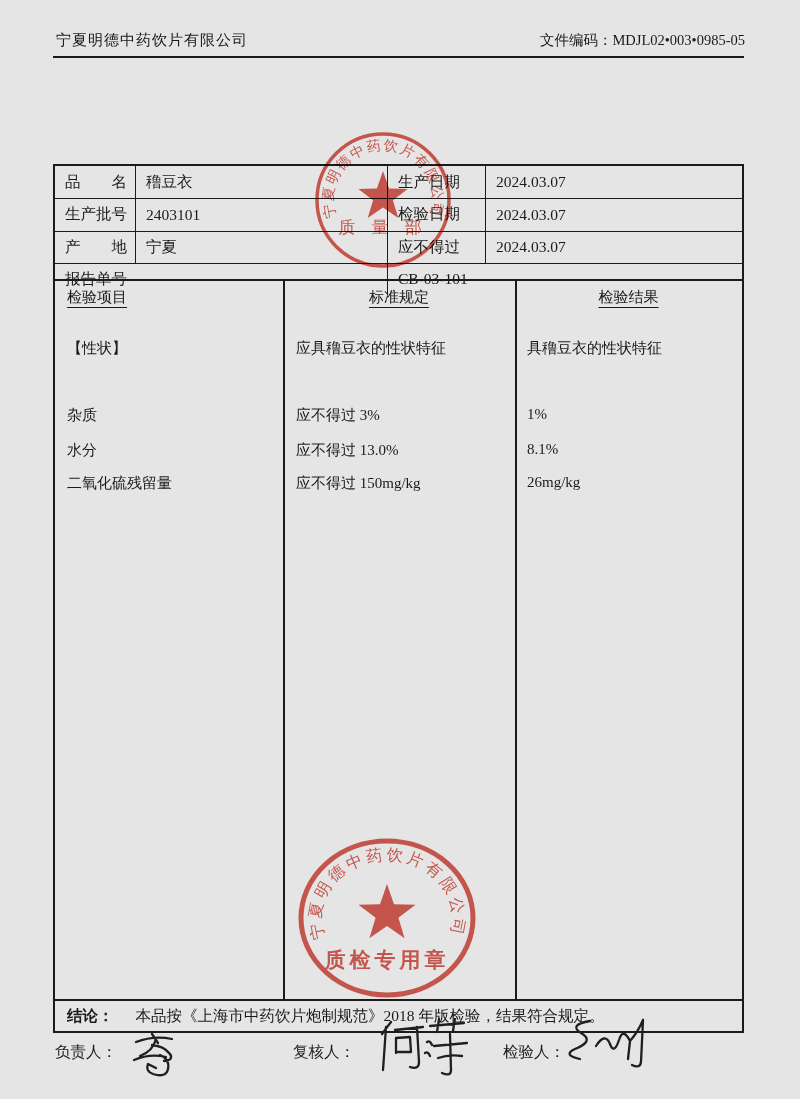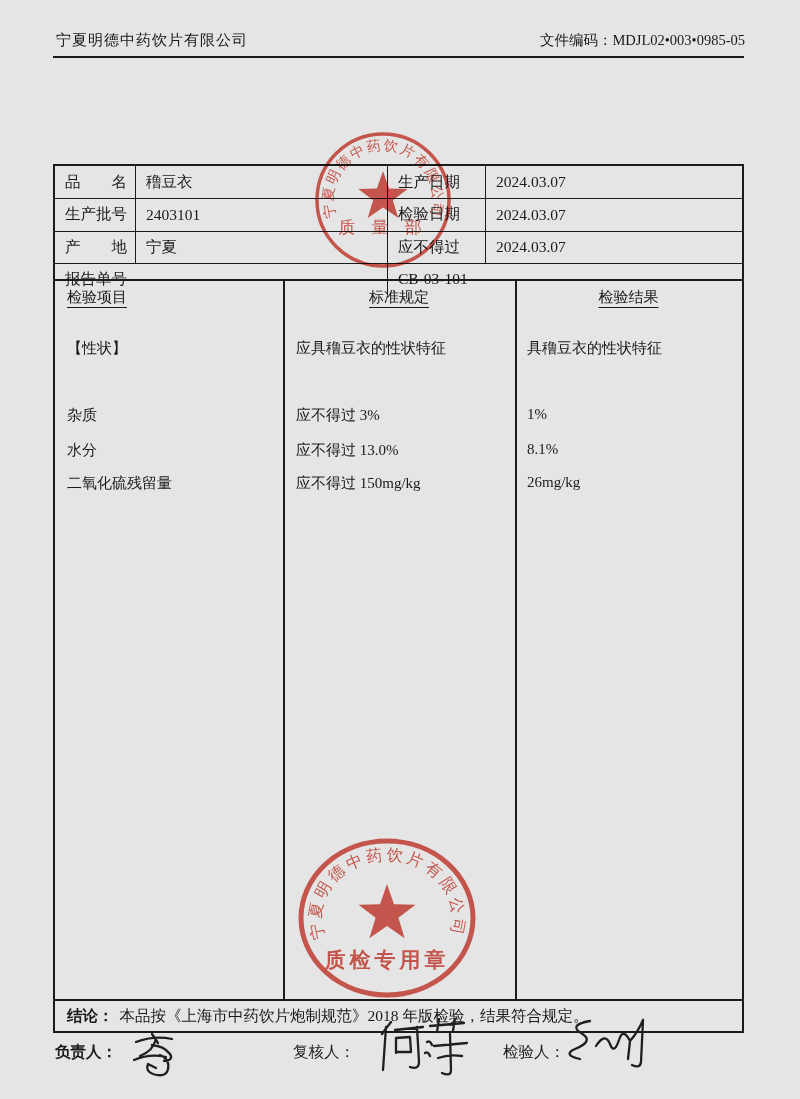--- a/index.html
+++ b/index.html
@@ -28,26 +28,26 @@
   .spec-row{position:absolute;left:0;width:100%;display:flex;}
   .sc1{width:228px;padding-left:12px;box-sizing:border-box;}
   .sc2{width:232px;padding-left:13px;box-sizing:border-box;}
   .sc3{width:227px;padding-left:12px;box-sizing:border-box;}
   .spec-head{top:7px;}
   .spec-head .sc2,.spec-head .sc3{text-align:center;padding-left:0;}
   .u{text-decoration:underline;text-underline-offset:5px;}
   .r-xz{top:58px;} .r-jc{top:93px;} .r-zz{top:125px;} .r-sf{top:160px;} .r-so2{top:193px;}
   
   .conclusion{position:absolute;left:53px;top:999px;width:691px;height:34px;box-sizing:border-box;
-              border:2px solid #1b1b1b;display:flex;align-items:center;padding-left:12px;font-size:15.5px;}
+              border:2px solid #1b1b1b;display:flex;align-items:center;padding-left:12px;font-size:15.5px;gap:16px;}
   .conclusion b{margin-right:6px;}
   
   .sig-row{position:absolute;left:53px;top:1038px;width:691px;height:60px;font-size:15.5px;}
   .sig-label{position:absolute;top:4px;}
-  .lab1{left:2px;font-weight:bold;} .lab2{left:240px;} .lab3{left:450px;}
+  .lab1{left:2px;} .lab2{left:240px;} .lab3{left:450px;}
   .sig-svg{position:absolute;}
   .sig-svg path{stroke:#1f1f1f;stroke-width:2.3;fill:none;stroke-linecap:round;stroke-linejoin:round;}
   
   .stamp{position:absolute;mix-blend-mode:multiply;opacity:0.88;}
   .stamp text{font-family:"Liberation Serif","DejaVu Serif",serif;}
 </style>
 </head>
 <body>
 
 <div class="page">

